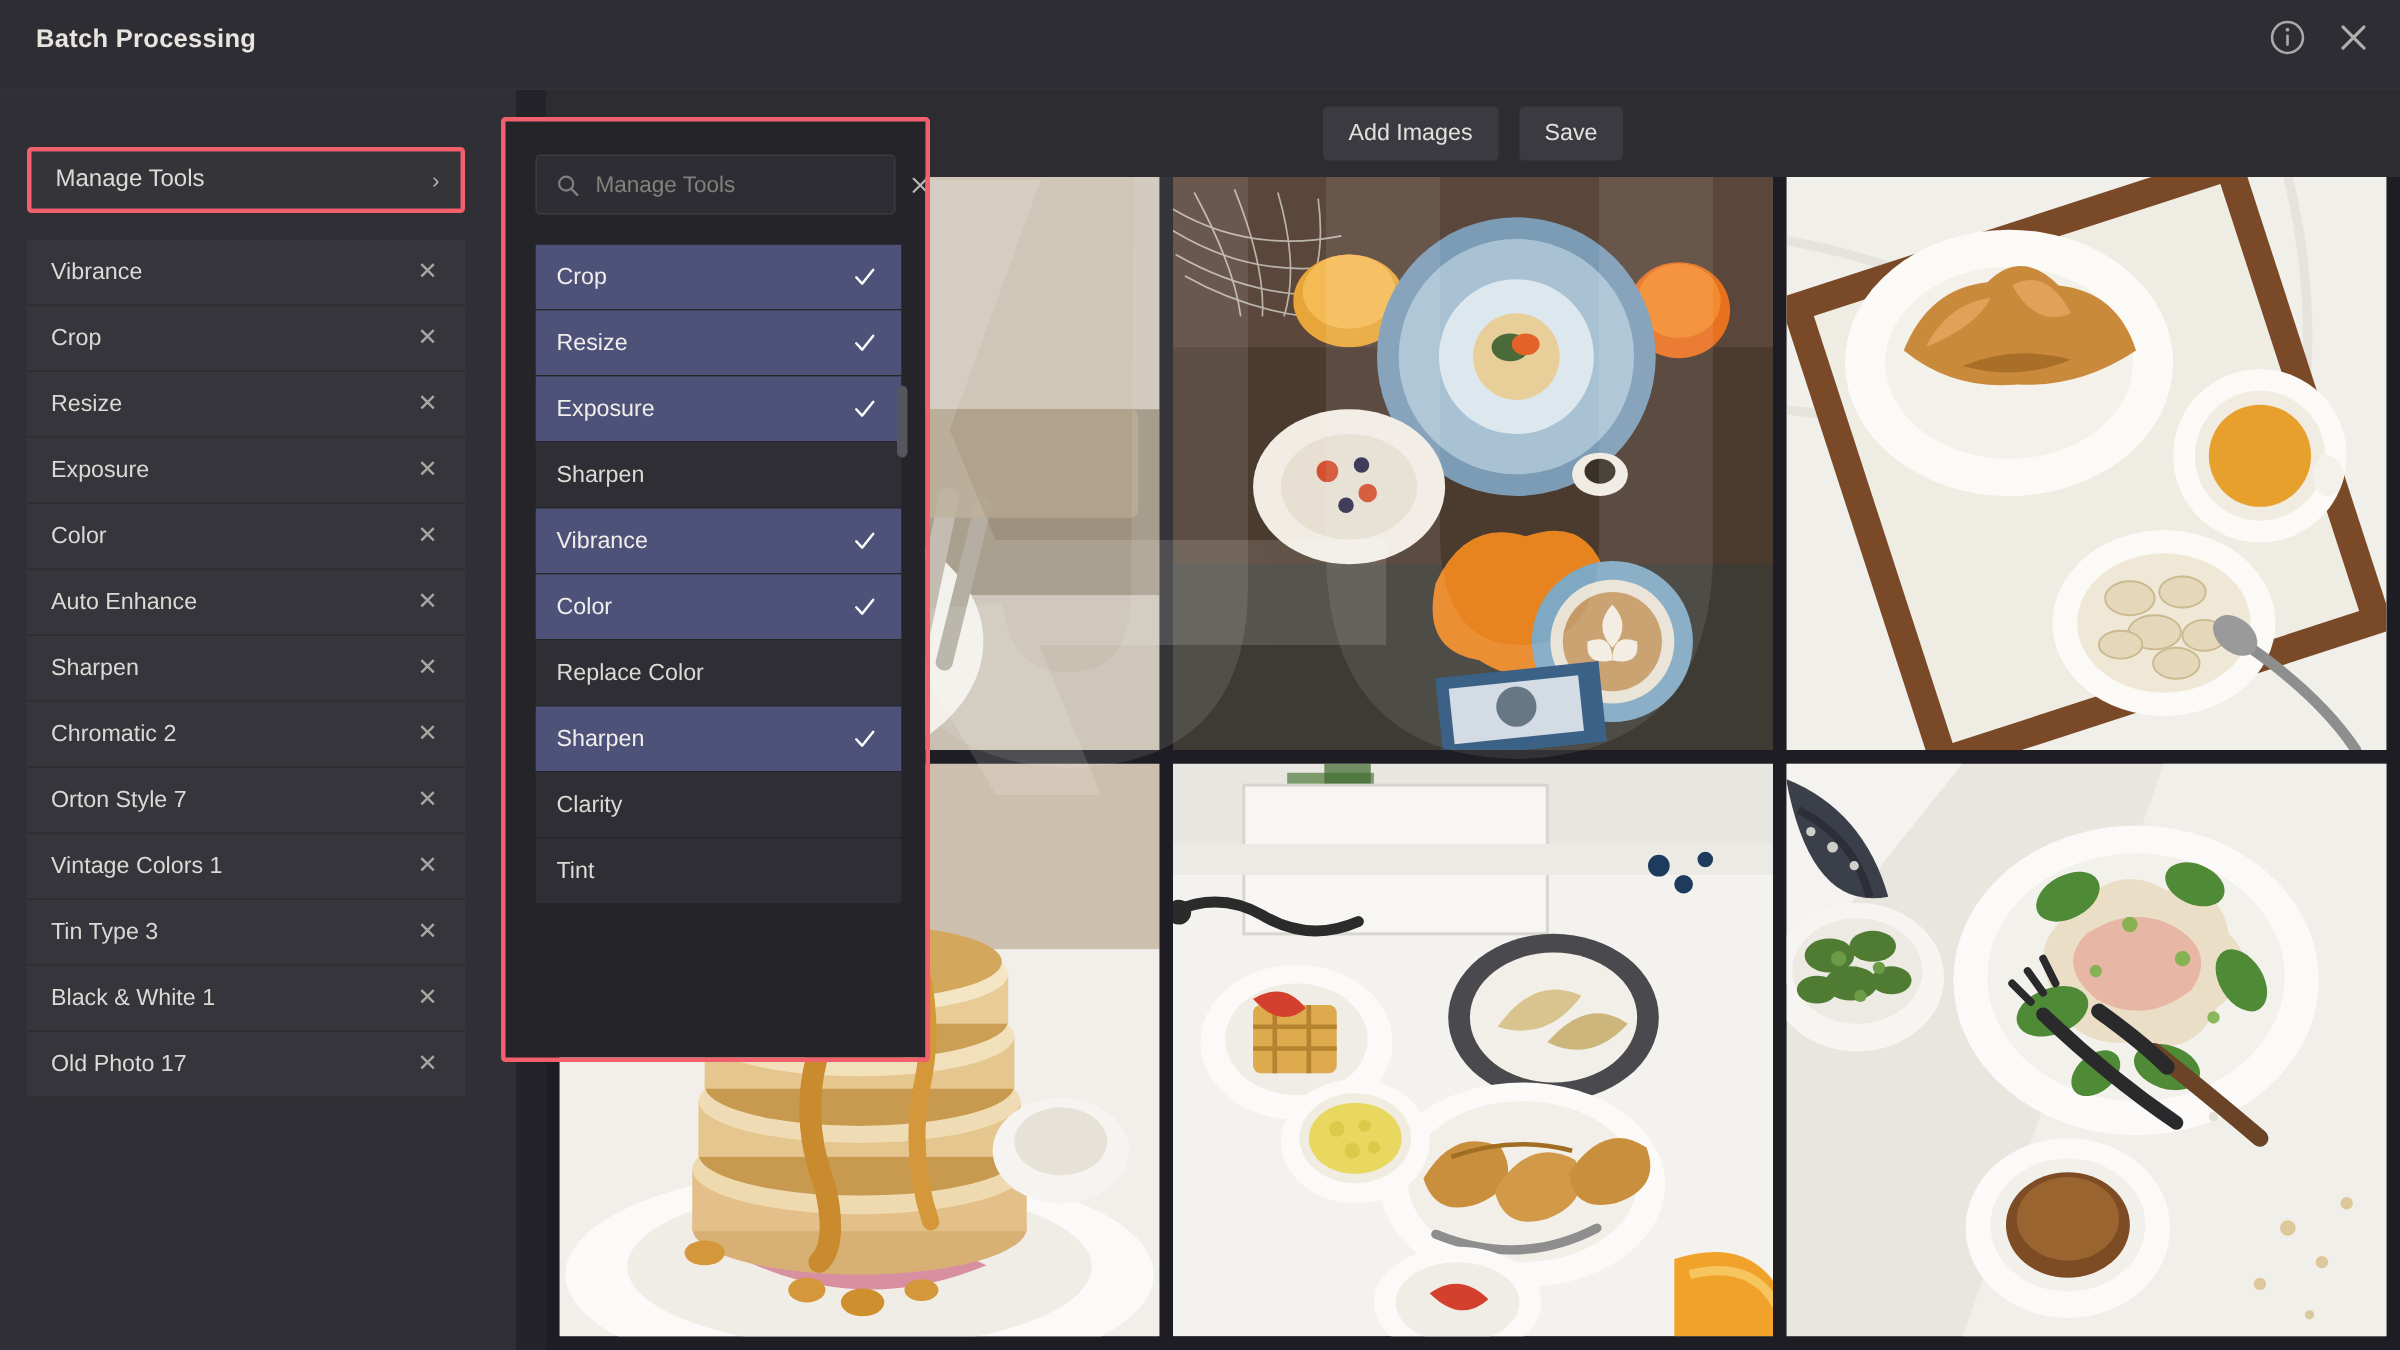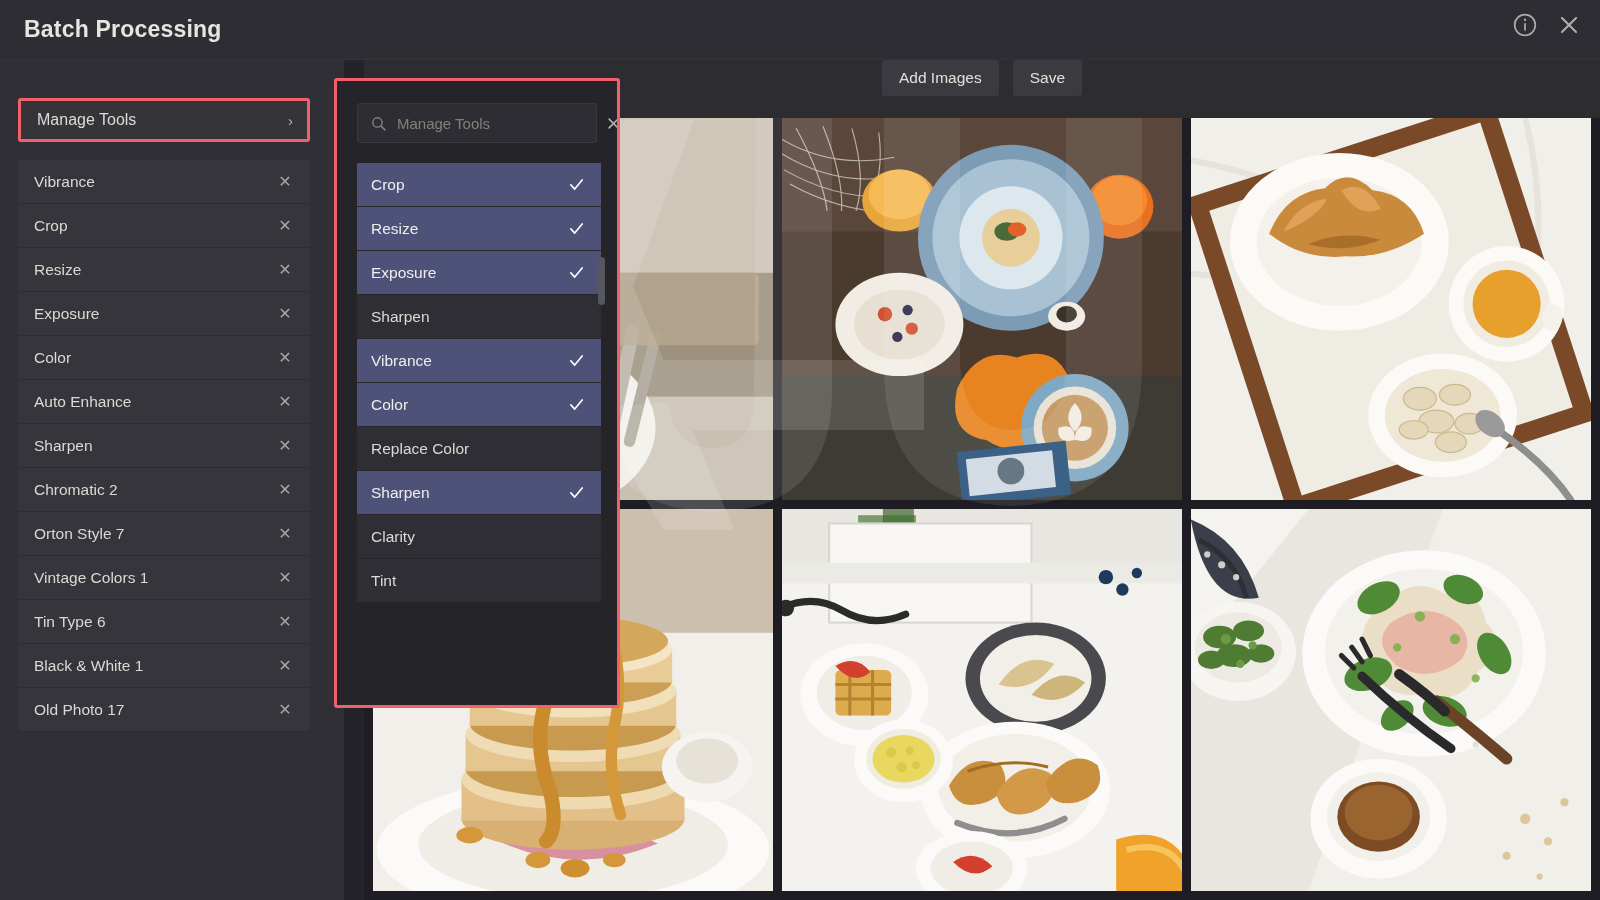--- a/index.html
+++ b/index.html
@@ -17,21 +17,21 @@
   }
 
   
   .titlebar {
     position: absolute; left: 0; top: 0; width: 1600px; height: 60px;
     background: #2d2d33;
     border-bottom: 1px solid #333338;
   }
   .title-text {
     position: absolute; left: 24px; top: 16px;
-    font-size: 23px; font-weight: bold; color: #e8e4df;
+    font-size: 17px; font-weight: bold; color: #e8e4df;
     letter-spacing: 0.2px;
   }
   .titlebar-actions {
     position: absolute; right: 18px; top: 12px;
     display: flex; align-items: center; gap: 18px;
   }
   .ticon { width: 26px; height: 26px; display: block; opacity: .78; cursor: pointer; }
 
   
   .sidebar {
@@ -84,21 +84,21 @@
   }
 
   
   .main {
     position: absolute; left: 364px; top: 60px; width: 1236px; height: 840px;
     background: #1d1d23;
   }
   .main-toolbar {
     position: absolute; left: 0; top: 0; width: 1236px; height: 58px;
     background: #2c2c31;
-    display: flex; align-items: flex-start; justify-content: center; gap: 14px;
+    display: flex; align-items: center; justify-content: center; gap: 14px;
   }
   .tb-btn {
     background: #3a3a40;
     border: none; border-radius: 3px;
     color: #e3e0dc; font-family: "Liberation Sans", sans-serif;
     font-size: 15.5px; padding: 9px 17px; cursor: pointer;
   }
 
   
   .grid {
@@ -234,21 +234,21 @@
         </div>
         <div class="tool-row">
           <span class="tl-label">Orton Style 7</span>
           <span class="tl-x">✕</span>
         </div>
         <div class="tool-row">
           <span class="tl-label">Vintage Colors 1</span>
           <span class="tl-x">✕</span>
         </div>
         <div class="tool-row">
-          <span class="tl-label">Tin Type 6</span>
+          <span class="tl-label">Tin Type 3</span>
           <span class="tl-x">✕</span>
         </div>
         <div class="tool-row">
           <span class="tl-label">Black &amp; White 1</span>
           <span class="tl-x">✕</span>
         </div>
         <div class="tool-row">
           <span class="tl-label">Old Photo 17</span>
           <span class="tl-x">✕</span>
         </div>

